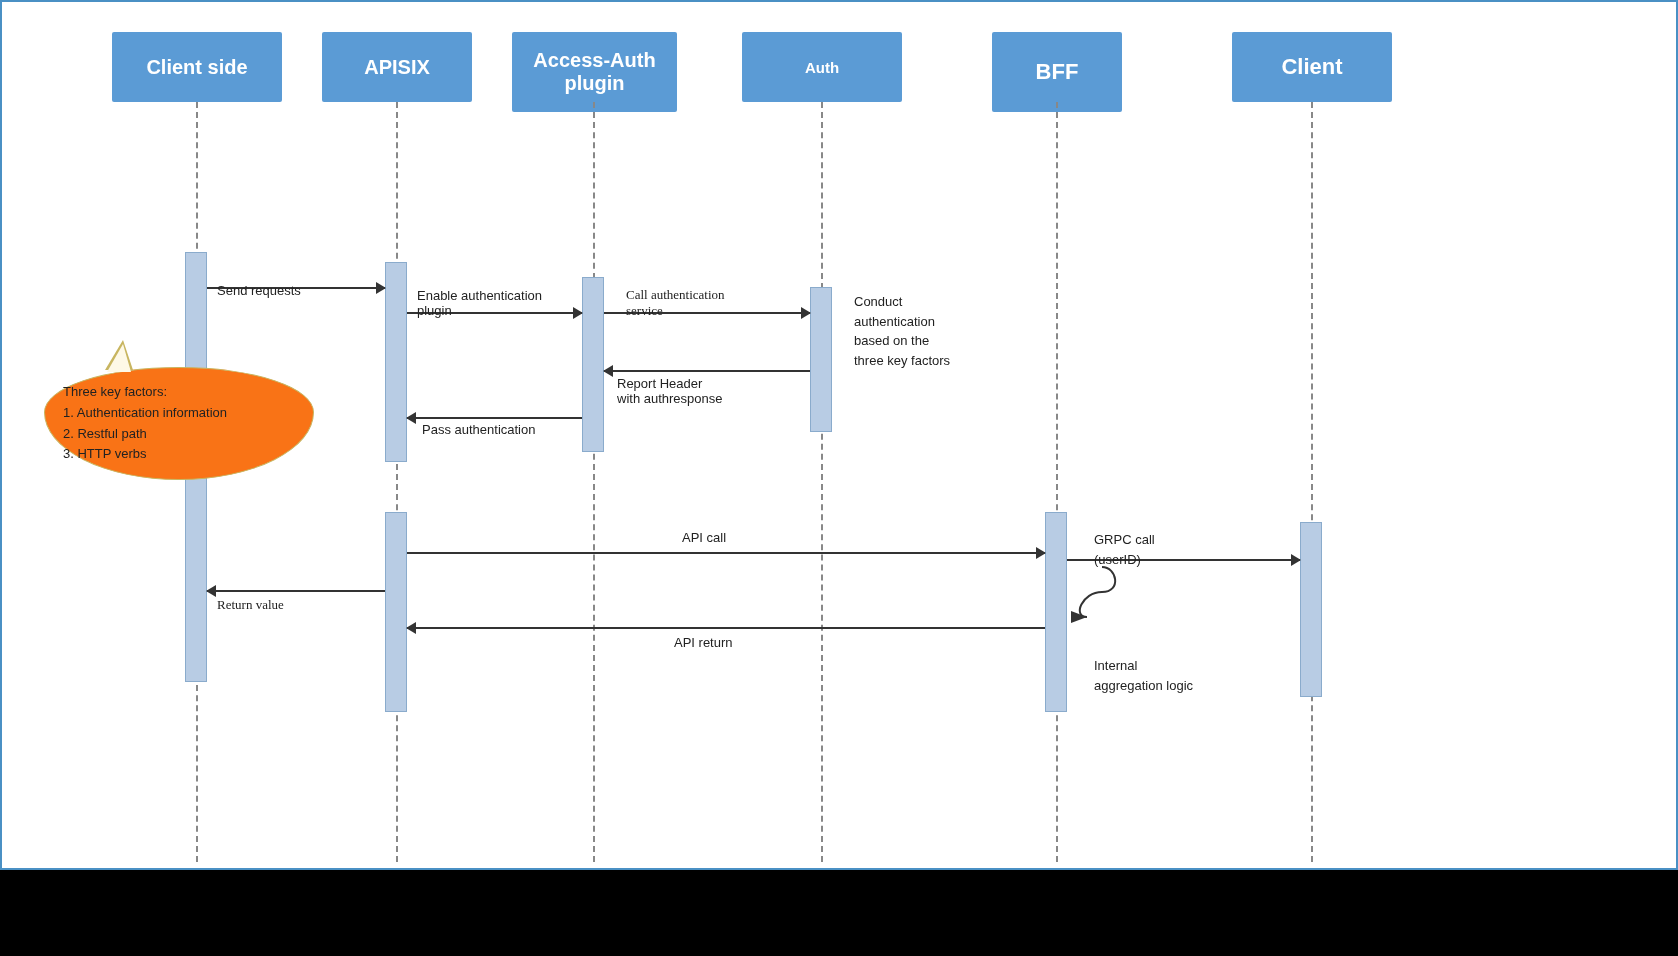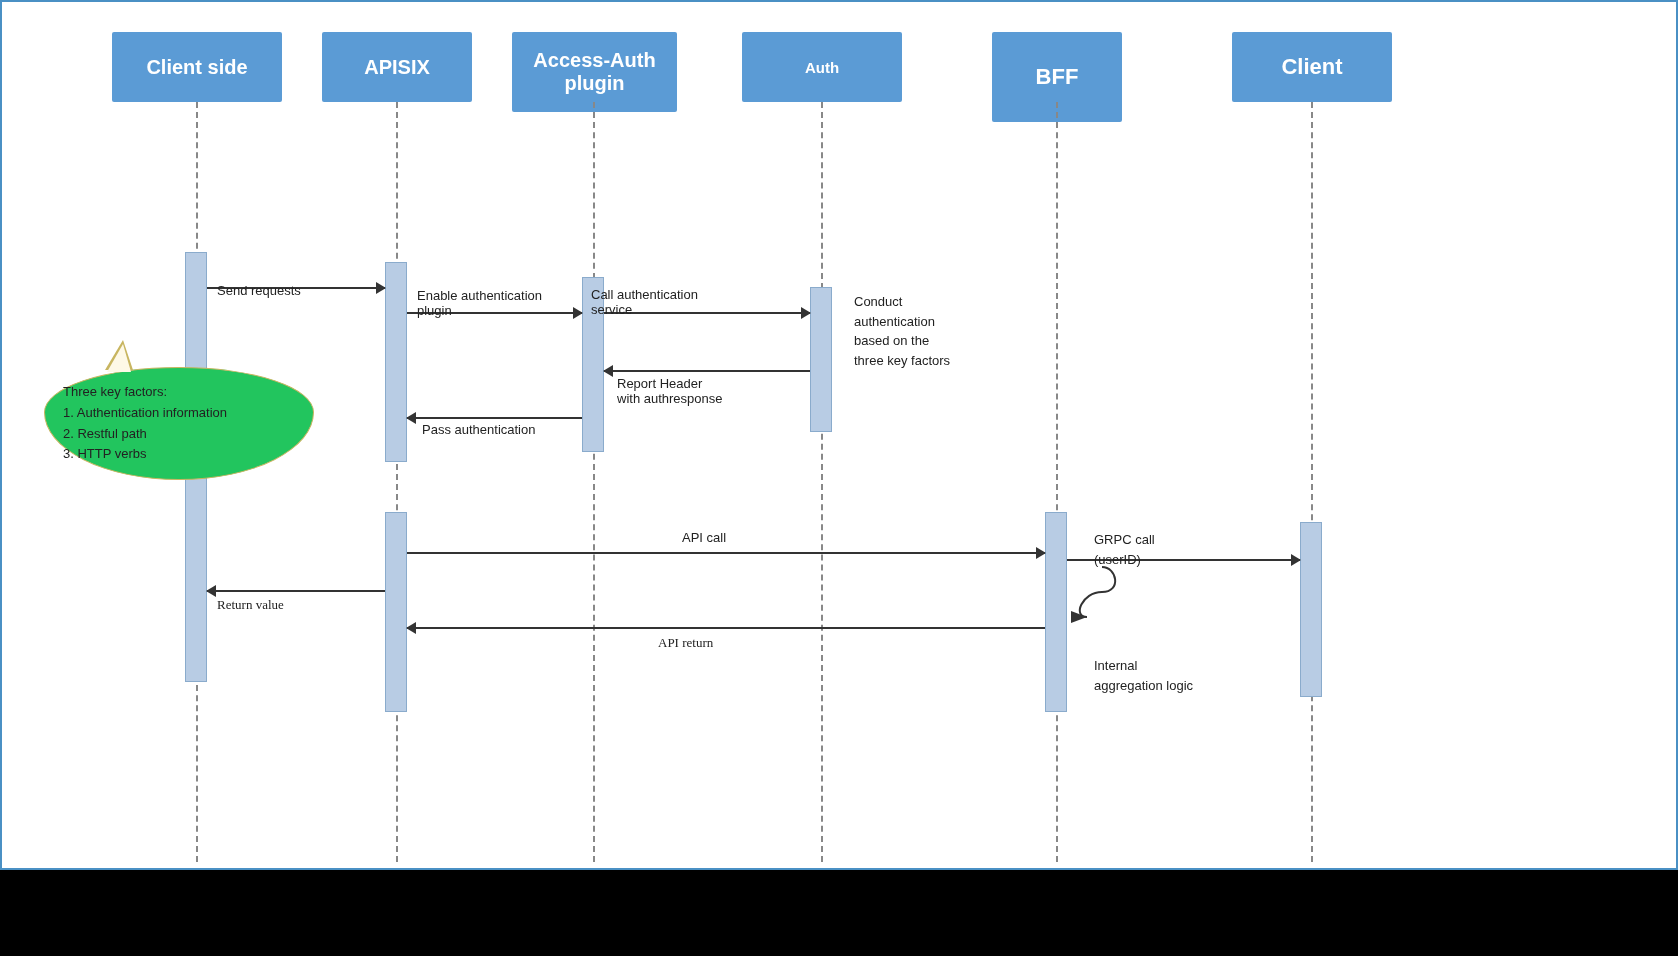--- a/index.html
+++ b/index.html
@@ -82,21 +82,21 @@
     
     .label {
       position: absolute;
       font-size: 13px;
       color: #222;
     }
 
     
     .speech-bubble {
       position: absolute;
-      background: #22c55e;
+      background: #f97316;
       border: 1.5px solid #c8b560;
       border-radius: 50% 50% 50% 50% / 40% 40% 60% 60%;
       padding: 14px 18px;
       font-size: 13px;
       line-height: 1.6;
     }
     .speech-bubble::before {
       content: '';
       position: absolute;
       top: -28px;
@@ -130,21 +130,21 @@
   <div class="header-box" style="left: 320px; width: 150px; height: 70px; font-size: 20px;">
     <span>APISIX</span>
   </div>
   <div class="header-box" style="left: 510px; width: 165px; height: 80px; font-size: 20px;">
     <span style="white-space:pre-line;">Access-Auth
 plugin</span>
   </div>
   <div class="header-box" style="left: 740px; width: 160px; height: 70px; font-size: 15px;">
     <span>Auth</span>
   </div>
-  <div class="header-box" style="left: 990px; width: 130px; height: 90px; font-size: 22px;">
+  <div class="header-box" style="left: 990px; width: 130px; height: 80px; font-size: 22px;">
     <span>BFF</span>
   </div>
   <div class="header-box" style="left: 1230px; width: 160px; height: 70px; font-size: 22px;">
     <span>Client</span>
   </div>
 
   <div class="lifeline" style="left: 194px;"></div>
   <div class="lifeline" style="left: 394px;"></div>
   <div class="lifeline" style="left: 591px;"></div>
   <div class="lifeline" style="left: 819px;"></div>
@@ -168,21 +168,21 @@
   <div class="label" style="left: 215px; top: 281px;">
     <span>Send requests</span>
   </div>
 
   <div class="arrow" style="left: 405px; top: 310px; width: 175px;"></div>
   <div class="label" style="left: 415px; top: 286px;">
     <span>Enable authentication<br>plugin</span>
   </div>
 
   <div class="arrow" style="left: 602px; top: 310px; width: 206px;"></div>
-  <div class="label" style="left: 589px; top: 285px;">
+  <div class="label" style="left: 624px; top: 285px; font-family: Liberation Serif, serif;">
     <span>Call authentication<br>service</span>
   </div>
 
   <div class="label" style="left: 852px; top: 290px; max-width: 200px; line-height: 1.5;">
     <span>Conduct<br>authentication<br>based on the<br>three key factors</span>
   </div>
 
   <div class="arrow arrow-left" style="left: 602px; top: 368px; width: 206px;"></div>
   <div class="label" style="left: 615px; top: 374px;">
     <span>Report Header<br>with authresponse</span>
@@ -197,21 +197,21 @@
   <div class="label" style="left: 680px; top: 528px;">
     <span>API call</span>
   </div>
 
   <div class="arrow arrow-left" style="left: 205px; top: 588px; width: 178px;"></div>
   <div class="label" style="left: 215px; top: 595px; font-family: Liberation Serif, serif;">
     <span>Return value</span>
   </div>
 
   <div class="arrow arrow-left" style="left: 405px; top: 625px; width: 638px;"></div>
-  <div class="label" style="left: 656px; top: 633px; font-family: Liberation Serif, serif;">
+  <div class="label" style="left: 672px; top: 633px;">
     <span>API return</span>
   </div>
 
   <div class="arrow" style="left: 1065px; top: 557px; width: 233px;"></div>
   <div class="label" style="left: 1092px; top: 528px; line-height: 1.5;">
     <span>GRPC call<br>(userID)</span>
   </div>
 
   <div class="label" style="left: 1092px; top: 630px; line-height: 1.5; margin-top: 24px;">
     <span>Internal<br>aggregation logic</span>

